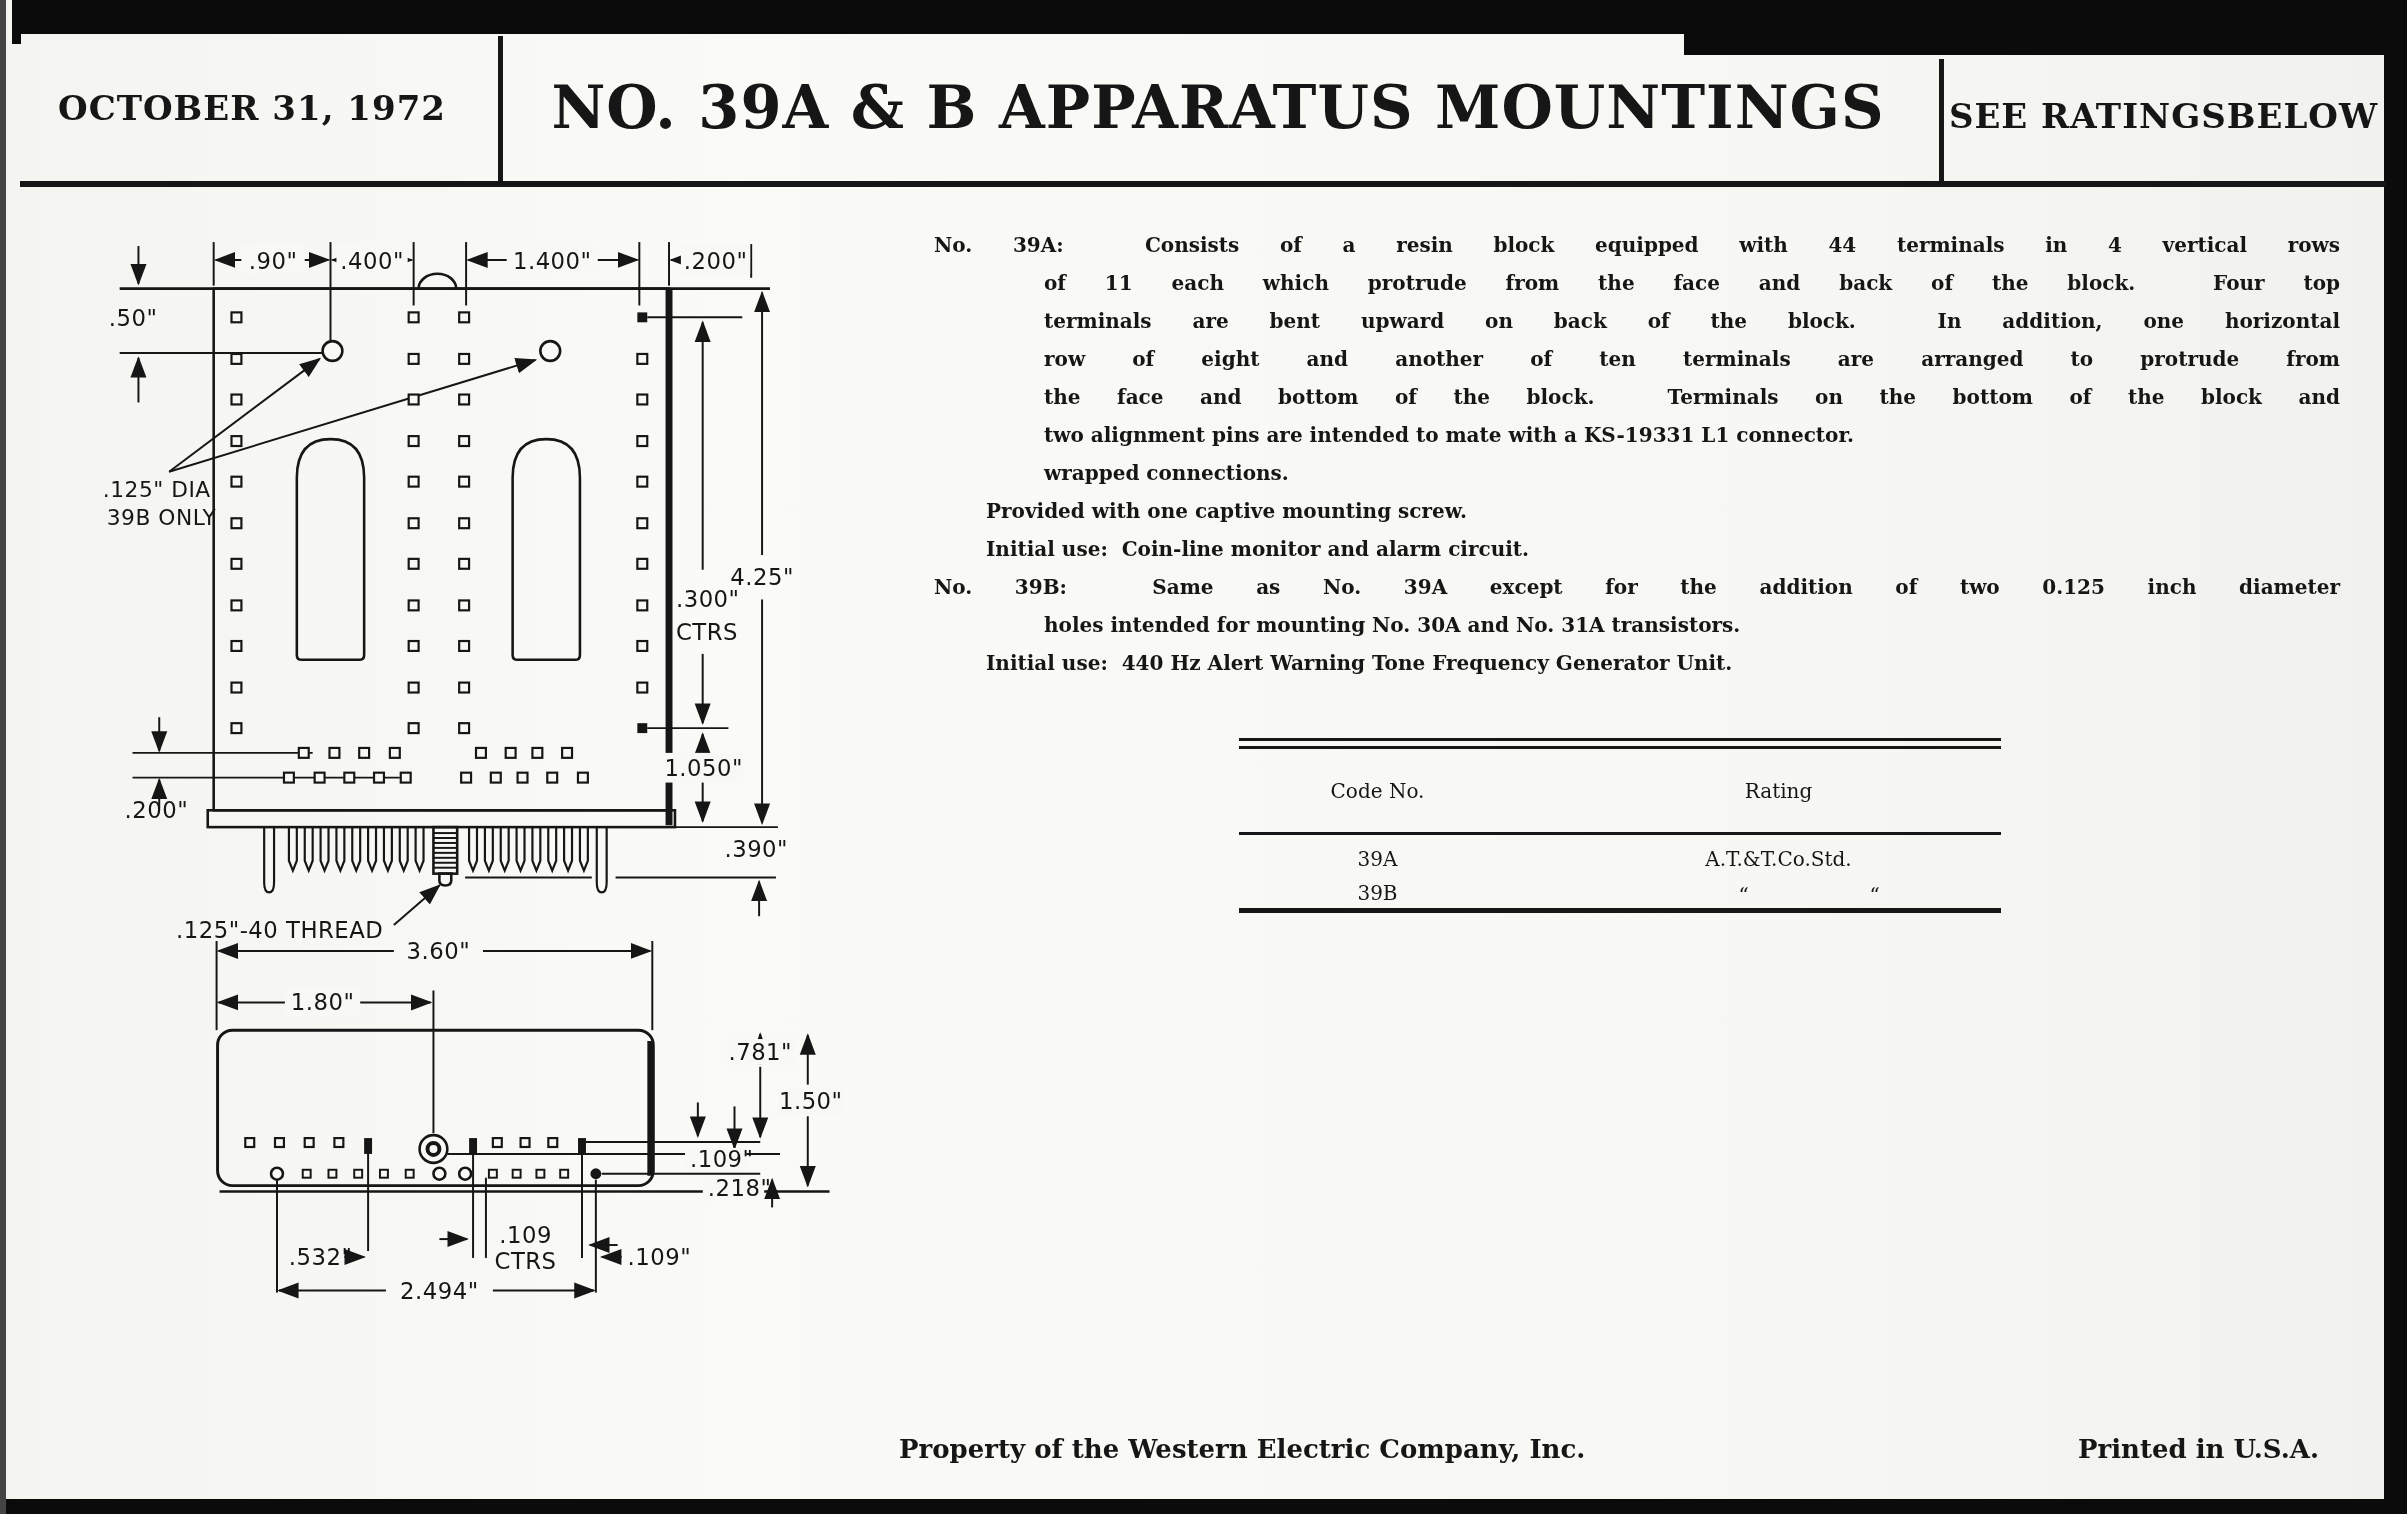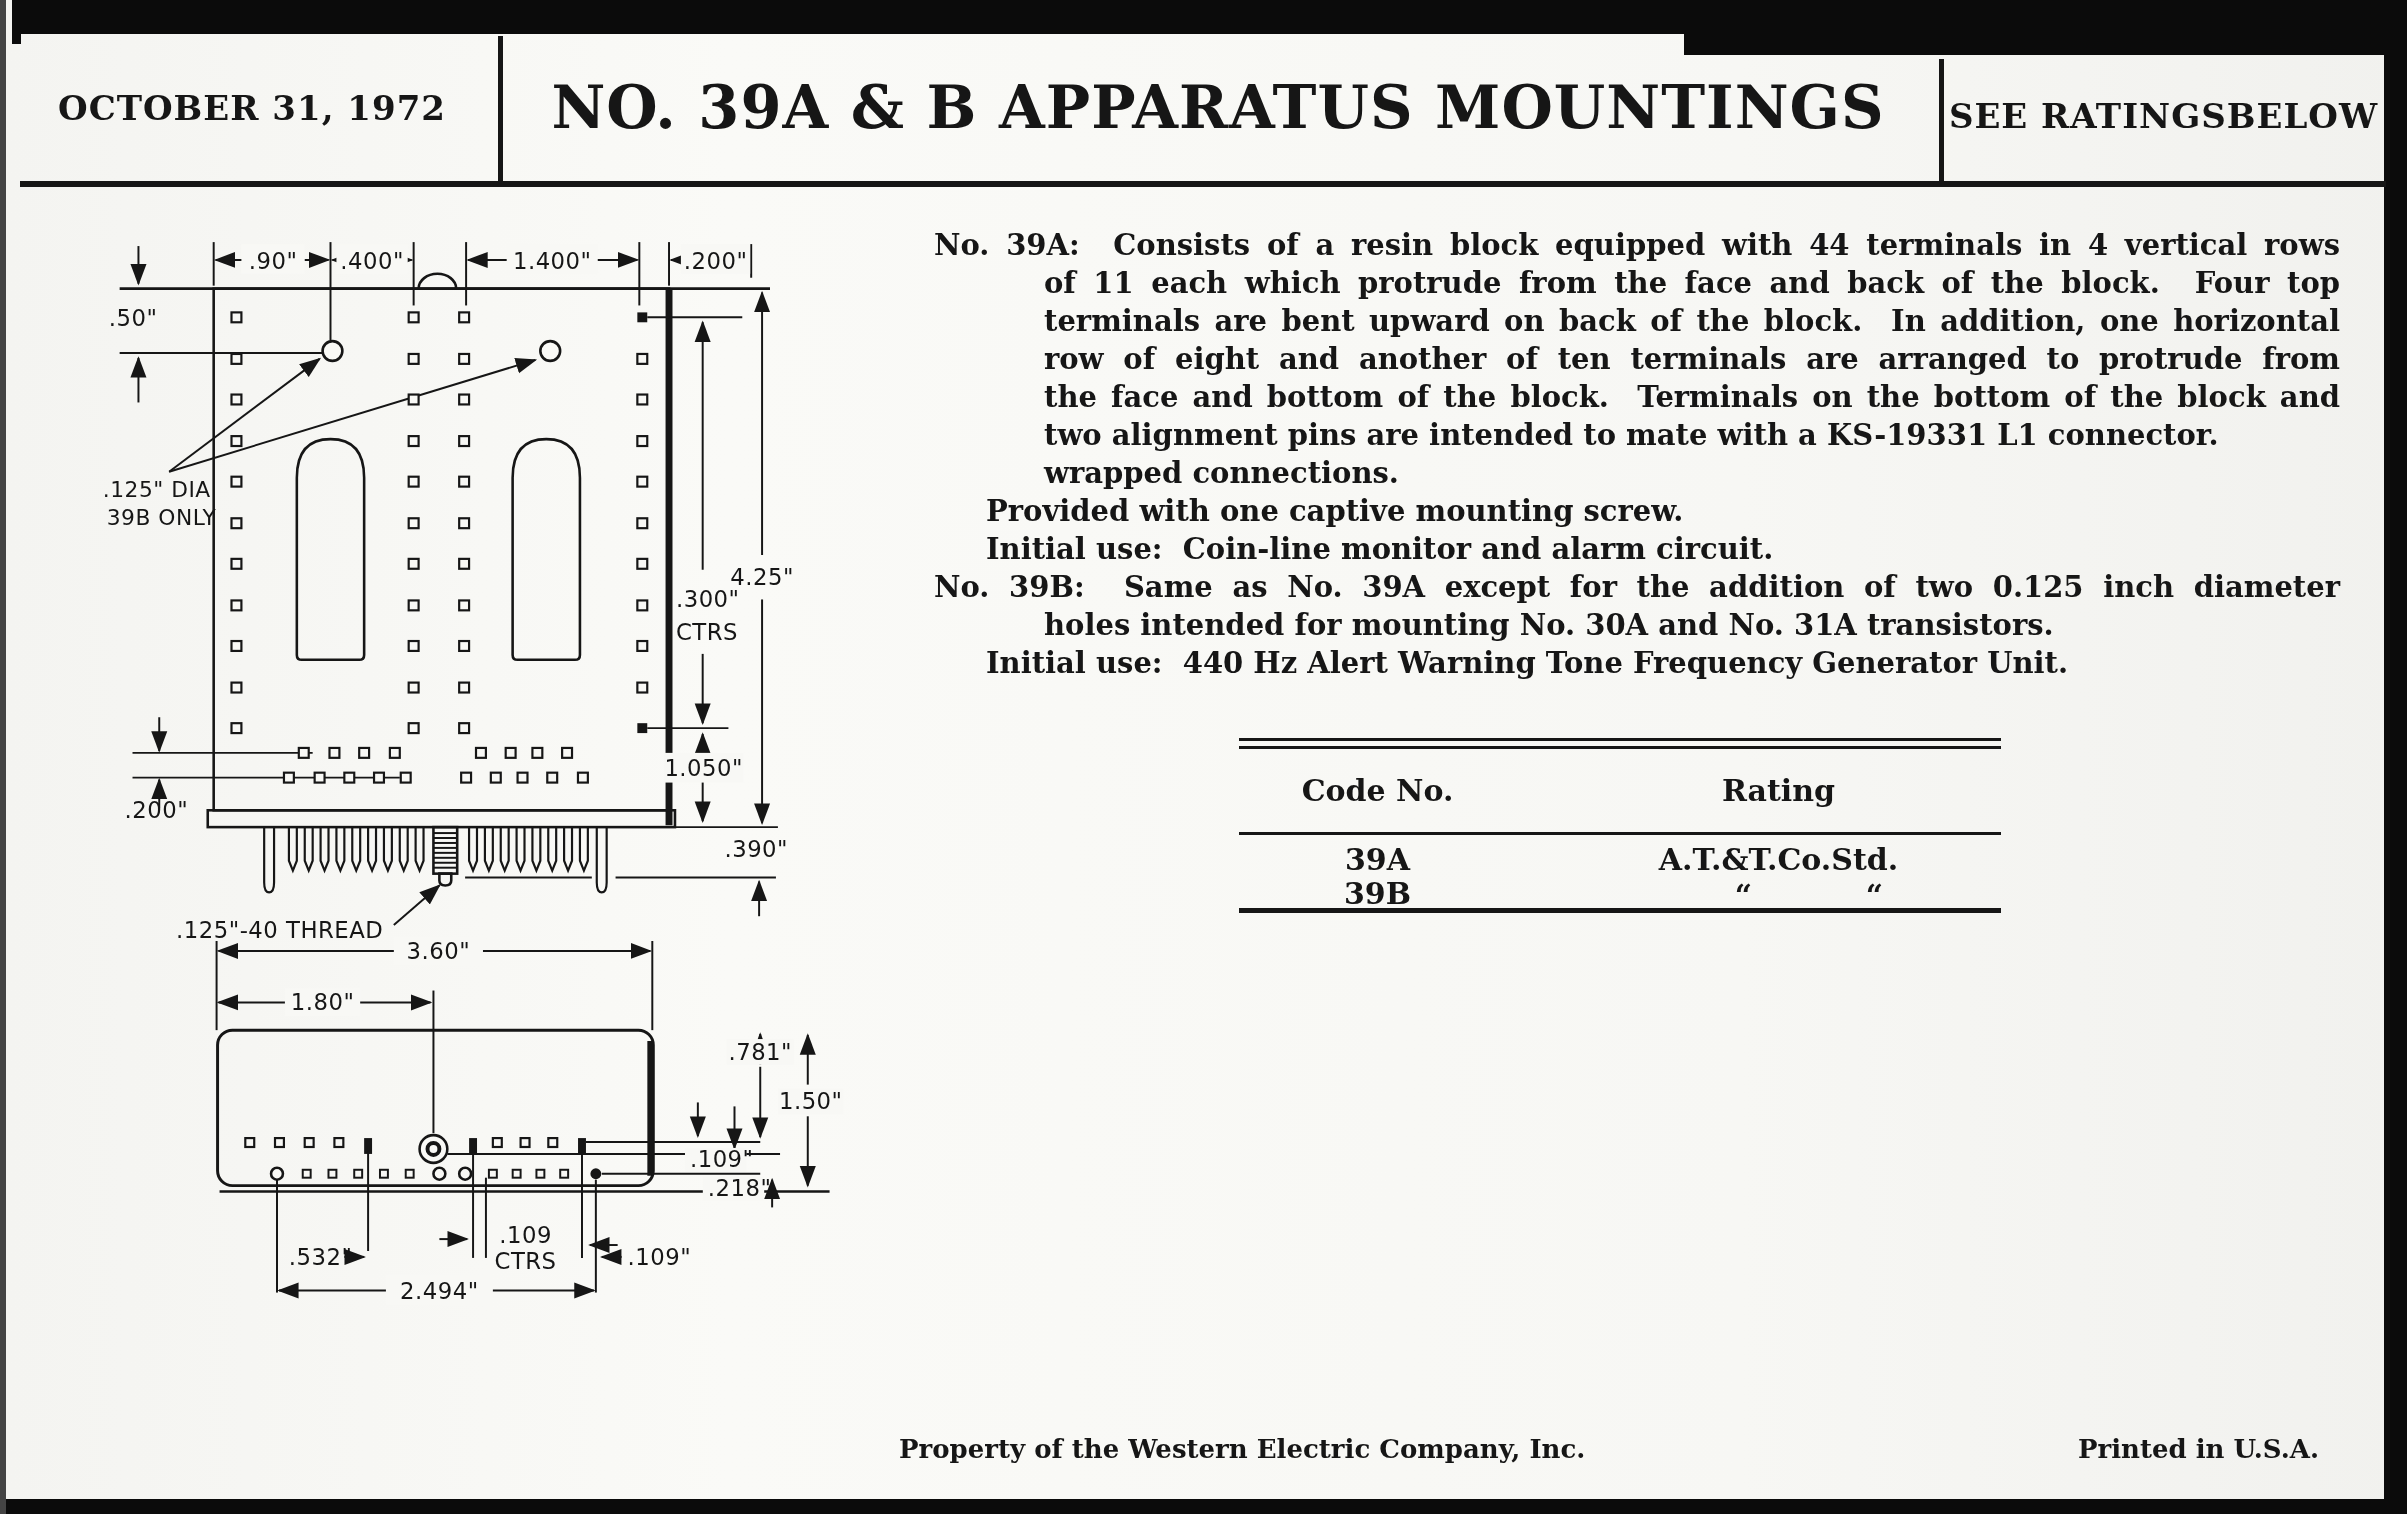--- a/index.html
+++ b/index.html
@@ -15,26 +15,26 @@
   .corner-mark{left:6px;top:0;width:9px;height:44px;}
   .vdiv{position:absolute;width:5px;background:#161616;}
   .d1{left:492px;top:36px;height:146px;}
   .d2{left:1933px;top:59px;height:122px;}
   .hrule{position:absolute;left:14px;top:181px;width:2366px;height:6px;background:#161616;}
   .hcell{position:absolute;display:flex;align-items:center;justify-content:center;text-align:center;}
   .h-date{left:0;top:34px;width:492px;height:147px;font-weight:700;font-size:34px;letter-spacing:1px;}
   .h-title{left:492px;top:34px;width:1440px;height:147px;font-weight:700;font-size:59px;letter-spacing:1px;}
   .h-ratings{left:1937px;top:50px;width:441px;height:131px;
              font-weight:700;font-size:34px;line-height:42px;letter-spacing:1px;}
-  .desc{position:absolute;left:928px;top:226px;width:1406px;font-weight:700;font-size:29px;}
+  .desc{position:absolute;left:928px;top:226px;width:1406px;font-weight:700;font-size:20px;}
   .ln{line-height:38px;height:38px;white-space:pre-wrap;overflow:visible;}
   .j{text-align:justify;text-align-last:justify;}
   .i1{padding-left:110px;}
   .i2{padding-left:52px;}
-  .rtable{position:absolute;left:1233px;top:738px;width:762px;height:180px;font-weight:700;font-size:30px;}
+  .rtable{position:absolute;left:1233px;top:738px;width:762px;height:180px;font-weight:400;font-size:20px;}
   .trule{position:absolute;left:0;width:762px;background:#161616;}
   .t1{top:0;height:3px;} .t2{top:8px;height:3px;} .tmid{top:94px;height:3px;} .tbot{top:170px;height:5px;}
   .tcell{position:absolute;display:flex;align-items:center;justify-content:center;}
   .th1{left:10px;top:22px;width:257px;height:61px;}
   .th2{left:376px;top:22px;width:327px;height:61px;text-align:center;}
   .c39a{left:10px;top:103px;width:257px;height:36px;}
   .r39a{left:376px;top:103px;width:327px;height:36px;}
   .c39b{left:10px;top:137px;width:257px;height:36px;}
   .dit1{left:475px;top:139px;width:59px;height:36px;}
   .dit2{left:606px;top:139px;width:59px;height:36px;}

